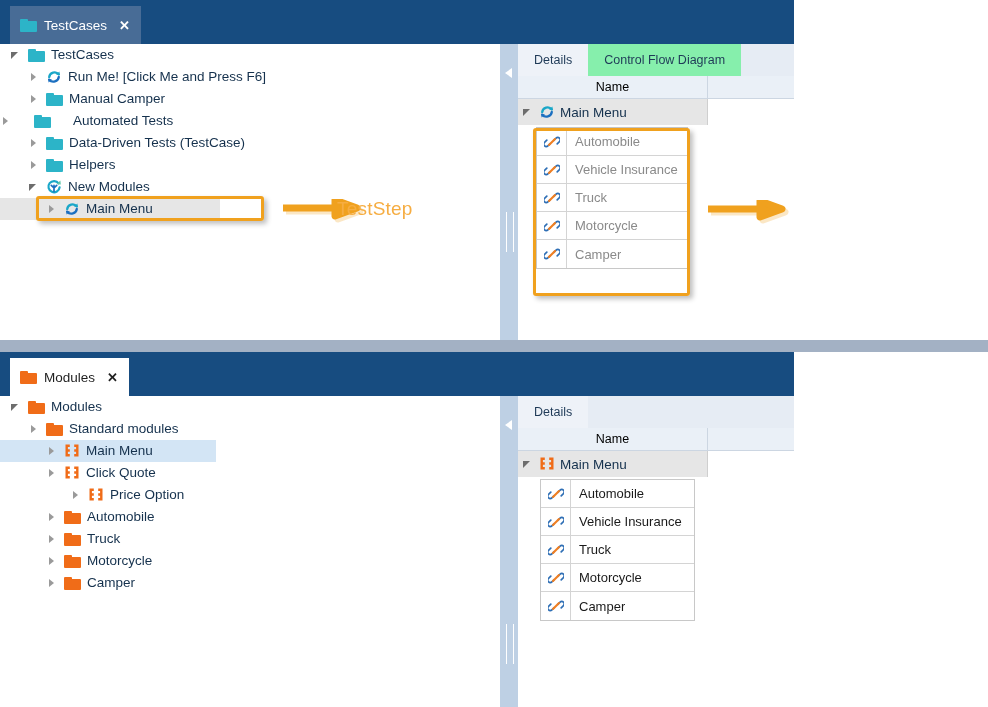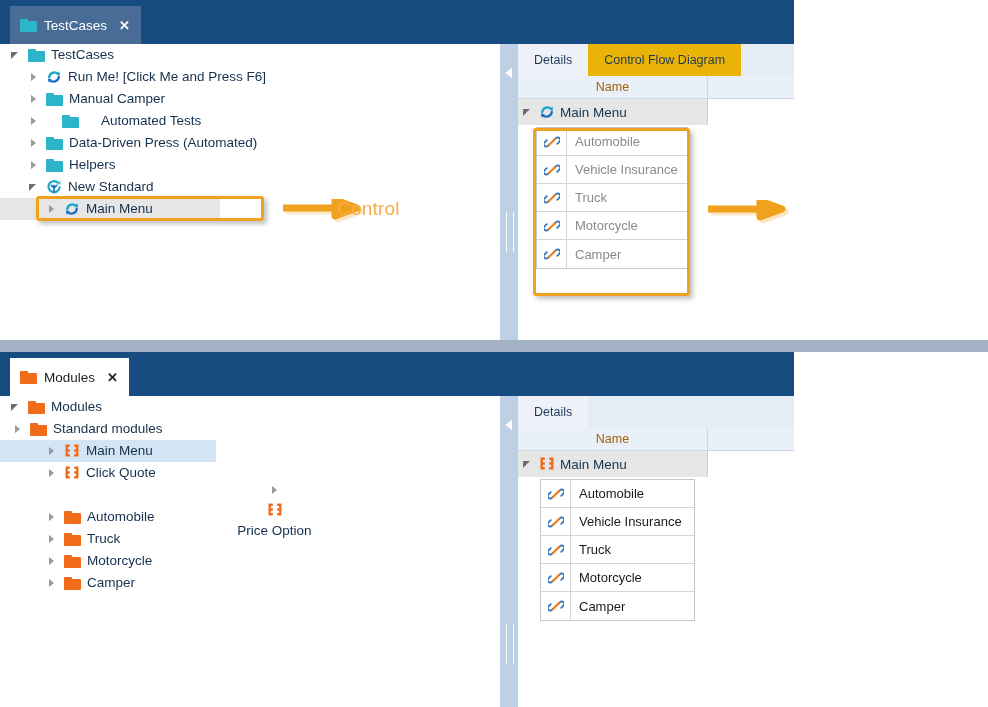--- a/index.html
+++ b/index.html
@@ -170,31 +170,31 @@
     border-bottom: 1px solid #ccd6e2;
   }
   .rtab {
     display: flex; align-items: center;
     padding: 0 16px;
     font-size: 12.5px;
     color: #1f3a57;
     box-sizing: border-box;
   }
   .rtab.active   { background: #eef2f8; }
-  .rtab.inactive { background: #eab308; }
+  .rtab.inactive { background: #86efac; }
 
   .rheader {
     position: absolute;
     height: 22px;
     background: #eaf0f7;
     border-bottom: 1px solid #ccd6e2;
     display: flex;
     align-items: center;
     font-size: 12.5px;
-    color: #a16207;
+    color: #000000;
   }
   .rheader .col-name {
     width: 190px;
     text-align: center;
     border-right: 1px solid #ccd6e2;
     box-sizing: border-box;
     height: 100%;
     display: flex; align-items: center; justify-content: center;
   }
   .rheader .col-rest { flex: 1; height: 100%; }
@@ -320,50 +320,50 @@
         <span class="tlabel">Run Me! [Click Me and Press F6]</span>
       </div>
       <div class="trow" style="padding-left: 28px;">
         <span class="expander collapsed"></span>
         <span class="folder cyan">
           <span class="ftab"></span>
           <span class="fbody"></span>
         </span>
         <span class="tlabel">Manual Camper</span>
       </div>
-      <div class="trow" style="padding-left: 28px; gap: 22px;">
+      <div class="trow" style=" gap: 22px;">
         <span class="expander collapsed"></span>
         <span class="folder cyan">
           <span class="ftab"></span>
           <span class="fbody"></span>
         </span>
         <span class="tlabel">Automated Tests</span>
       </div>
       <div class="trow" style="padding-left: 28px;">
         <span class="expander collapsed"></span>
         <span class="folder cyan">
           <span class="ftab"></span>
           <span class="fbody"></span>
         </span>
-        <span class="tlabel">Data-Driven Press (Automated)</span>
+        <span class="tlabel">Data-Driven Tests (TestCase)</span>
       </div>
       <div class="trow" style="padding-left: 28px;">
         <span class="expander collapsed"></span>
         <span class="folder cyan">
           <span class="ftab"></span>
           <span class="fbody"></span>
         </span>
         <span class="tlabel">Helpers</span>
       </div>
       <div class="trow" style="padding-left: 28px;">
         <span class="expander expanded"></span>
         <svg class="icon-svg" width="16" height="16" viewBox="0 0 16 16">
           <use href="#g-testcase"></use>
         </svg>
-        <span class="tlabel">New Standard</span>
+        <span class="tlabel">New Modules</span>
       </div>
       <div class="trow sel-gray" style="padding-left: 46px; width: 220px; box-sizing: border-box;">
         <span class="expander collapsed"></span>
         <svg class="icon-svg" width="16" height="16" viewBox="0 0 16 16">
           <use href="#g-recycle"></use>
         </svg>
         <span class="tlabel">Main Menu</span>
       </div>
     </div>
 
@@ -439,21 +439,21 @@
   </div>
 
   <div class="hl-box" style="left:533px; top:128px; width:157px; height:168px;"></div>
 
   <svg class="anno-arrow" style="left:283px; top:199px;" width="84" height="24" viewBox="0 0 84 24">
     <g transform="translate(3,3)" opacity="0.25">
         <use href="#g-anno-arrow" fill="#000"></use>
       </g>
     <use href="#g-anno-arrow"></use>
   </svg>
-  <div class="anno-text" style="left:337px; top:198px;">Control</div>
+  <div class="anno-text" style="left:337px; top:198px;">TestStep</div>
 
   <svg class="anno-arrow" style="left:708px; top:200px;" width="84" height="24" viewBox="0 0 84 24">
     <g transform="translate(3,3)" opacity="0.25">
         <use href="#g-anno-arrow" fill="#000"></use>
       </g>
     <use href="#g-anno-arrow"></use>
   </svg>
 </div>
 
 <div class="divider-bar"></div>
@@ -473,21 +473,21 @@
 
   <div class="tree" id="bot-tree" style="top:44px;height:311px;">
       <div class="trow" style="padding-left: 10px;">
         <span class="expander expanded"></span>
         <span class="folder orange">
           <span class="ftab"></span>
           <span class="fbody"></span>
         </span>
         <span class="tlabel">Modules</span>
       </div>
-      <div class="trow" style="padding-left: 12px; text-align: center;">
+      <div class="trow" style="padding-left: 28px; text-align: center;">
         <span class="expander collapsed"></span>
         <span class="folder orange">
           <span class="ftab"></span>
           <span class="fbody"></span>
         </span>
         <span class="tlabel">Standard modules</span>
       </div>
       <div class="trow sel-blue" style="padding-left: 46px; width: 216px; box-sizing: border-box;">
         <span class="expander collapsed"></span>
         <svg class="icon-svg" width="16" height="16" viewBox="0 0 16 16">
@@ -495,21 +495,21 @@
         </svg>
         <span class="tlabel">Main Menu</span>
       </div>
       <div class="trow" style="padding-left: 46px;">
         <span class="expander collapsed"></span>
         <svg class="icon-svg" width="16" height="16" viewBox="0 0 16 16">
           <use href="#g-module"></use>
         </svg>
         <span class="tlabel">Click Quote</span>
       </div>
-      <div class="trow" style="padding-left: 49px; flex-direction: column;">
+      <div class="trow" style="padding-left: 70px;">
         <span class="expander collapsed"></span>
         <svg class="icon-svg" width="16" height="16" viewBox="0 0 16 16">
           <use href="#g-module"></use>
         </svg>
         <span class="tlabel">Price Option</span>
       </div>
       <div class="trow" style="padding-left: 46px;">
         <span class="expander collapsed"></span>
         <span class="folder orange">
           <span class="ftab"></span>

